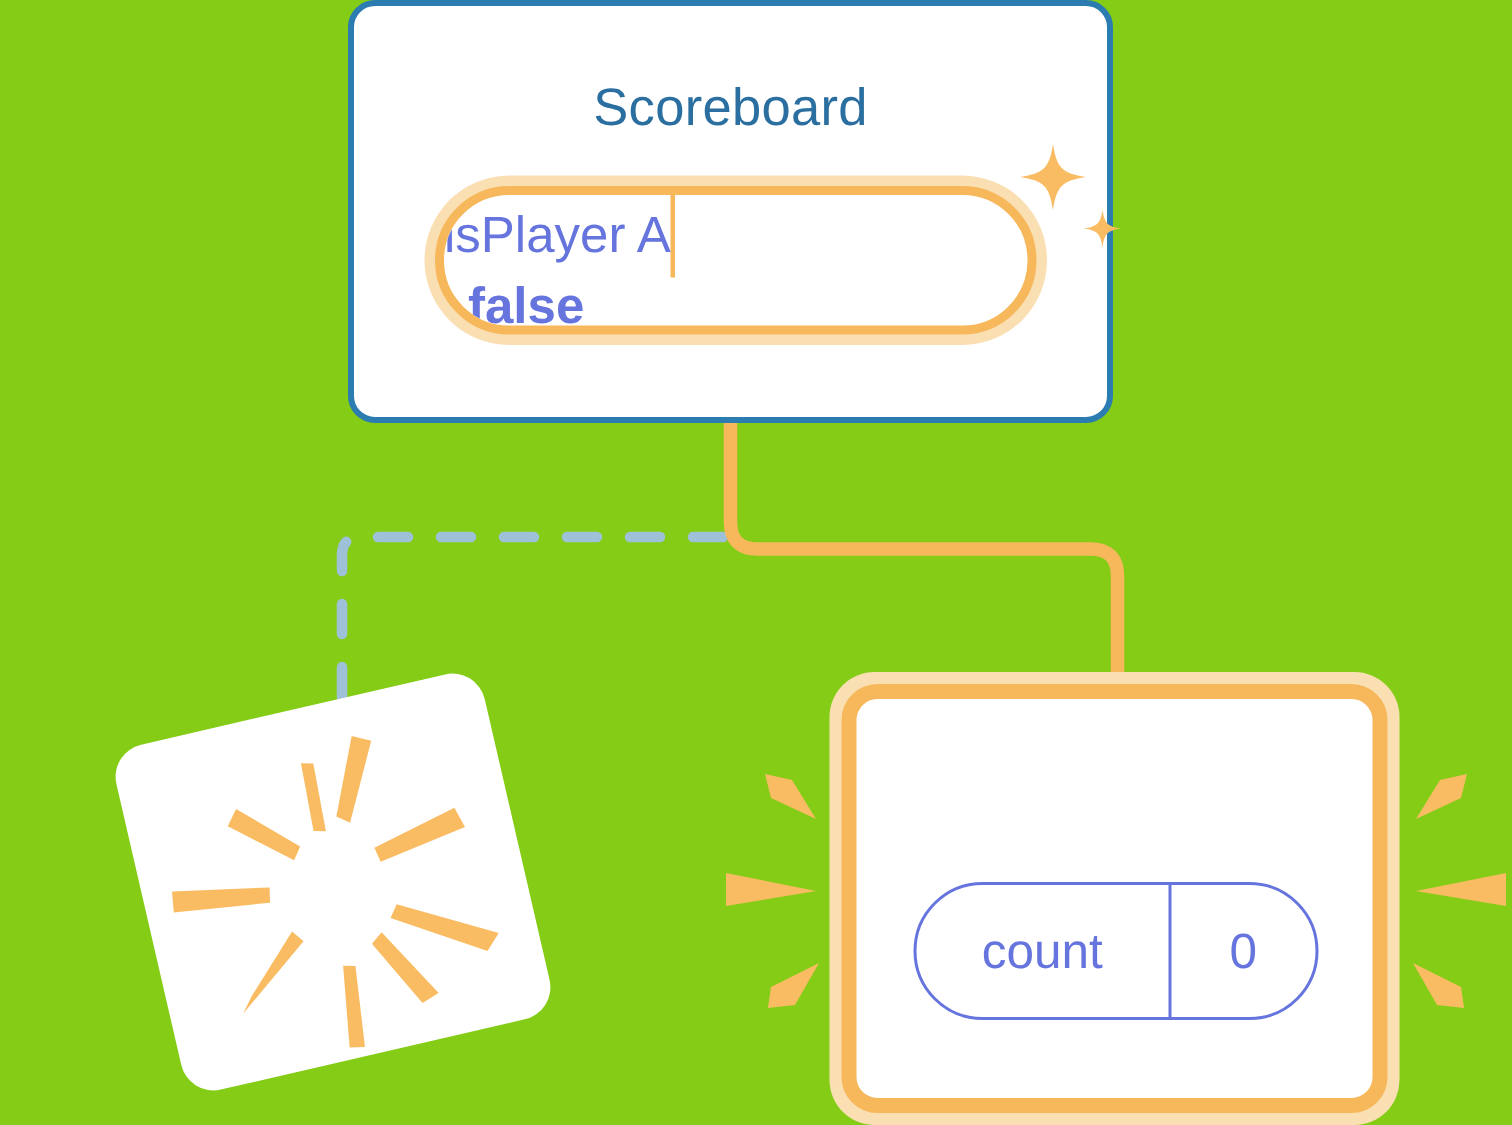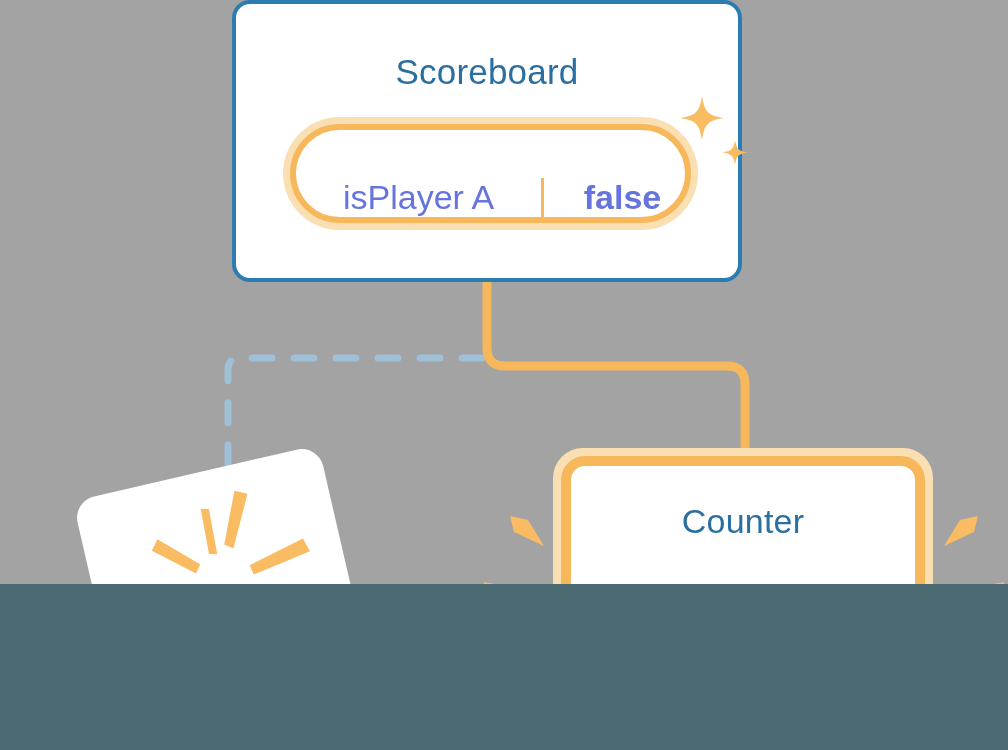--- a/index.html
+++ b/index.html
@@ -3,22 +3,22 @@
 <meta charset="utf-8">
 <style>
   html, body {
     margin: 0;
     padding: 0;
     background: #4c6a72;
   }
   #stage {
     position: relative;
     width: 1008px;
-    height: 584px;
-    background: #a3a3a3;
+    height: 750px;
+    background: #84cc16;
     overflow: hidden;
     font-family: "Liberation Sans", sans-serif;
   }
   #wires {
     position: absolute;
     left: 0; top: 0;
     width: 1008px;
     height: 750px;
     pointer-events: none;
   }
@@ -59,22 +59,23 @@
     padding: 7px;
   }
   .pill-hl {
     width: 100%;
     height: 100%;
     border-radius: 999px;
     background: #ffffff;
     border: 6px solid #f7b85c;
     box-sizing: border-box;
     display: flex;
-    align-items: flex-end;
-    overflow: hidden;
+    align-items: flex-start;
+    overflow: hidden;
+    flex-direction: column;
   }
   .pill-hl .cell-key {
     flex: 0 0 63%;
     display: flex;
     align-items: center;
     justify-content: center;
     border-right: 3px solid #f7b85c;
     color: #6674de;
     font-size: 34px;
     font-weight: 400;
@@ -249,18 +250,21 @@
   <svg class="rays-right" viewBox="0 0 80 190">
     <g fill="#f9bc63">
       <path d="M40 16 L22 20 L6 46 L36 32 Z"></path>
       <path d="M66 82 L6 94 L66 104 Z"></path>
       <path d="M36 158 L4 142 L20 170 L38 172 Z"></path>
     </g>
   </svg>
 
   <div class="card-counter-outer">
     <div class="card-counter-ring">
-      <div class="card-title">Counter</div>
-
+
+      <div class="pill-plain">
+        <div class="cell-key">count</div>
+        <div class="cell-val">0</div>
+      </div>
     </div>
   </div>
 
 </div>
 
 </body></html>

